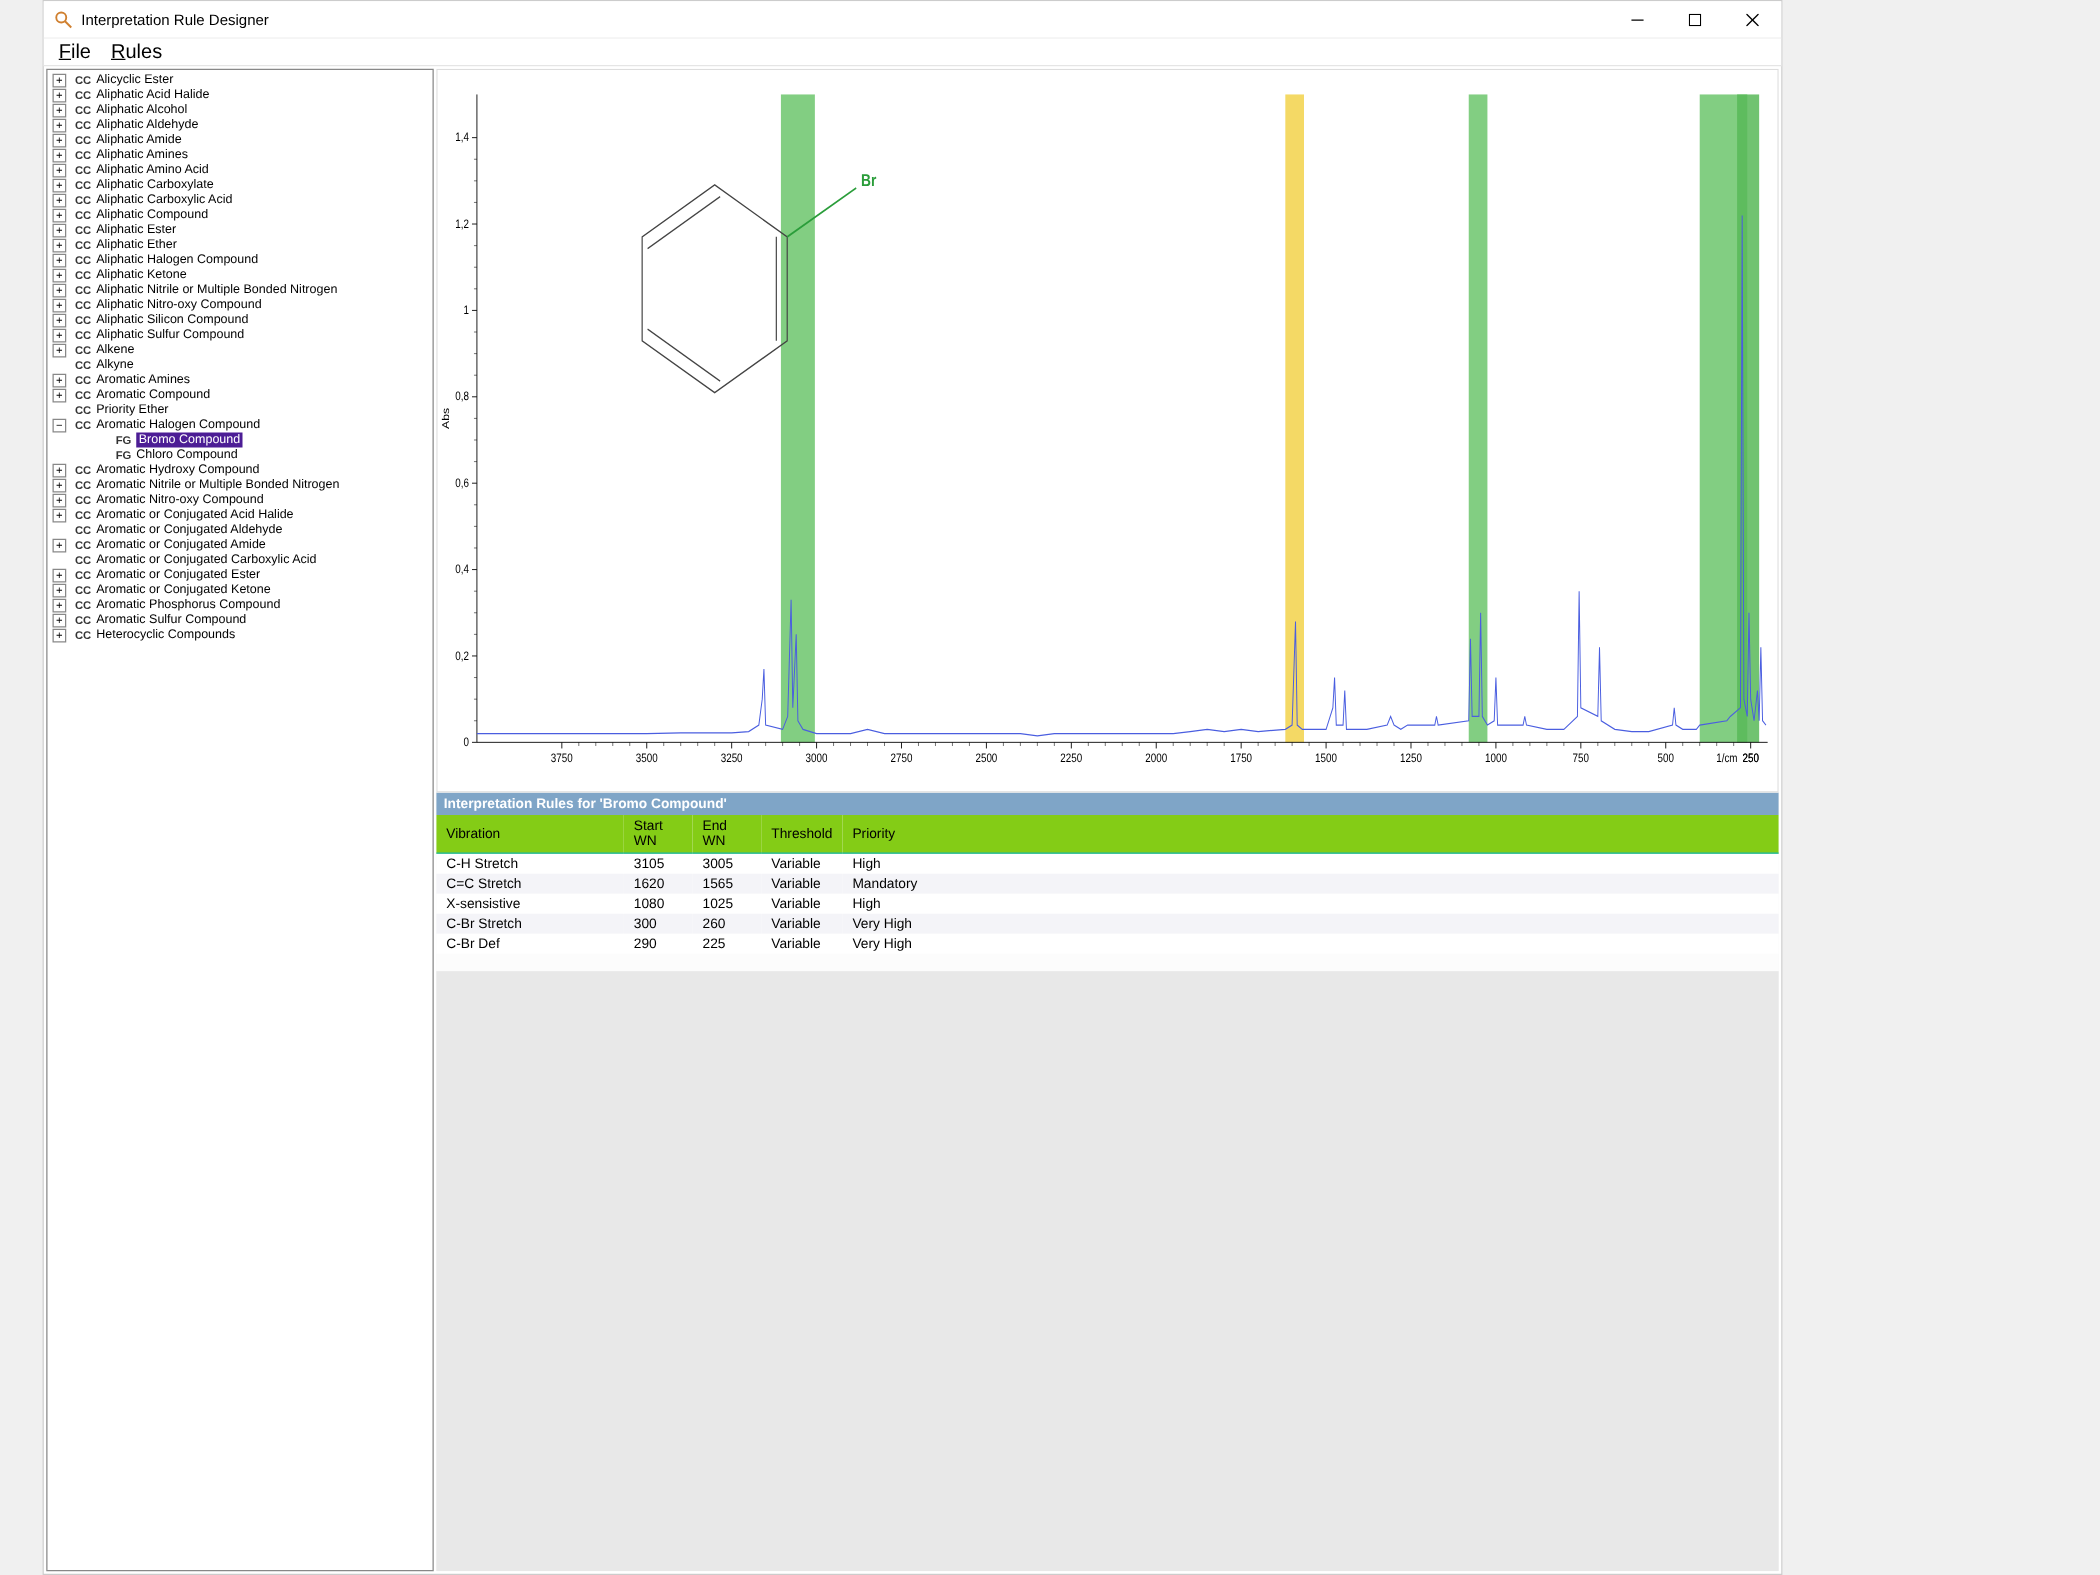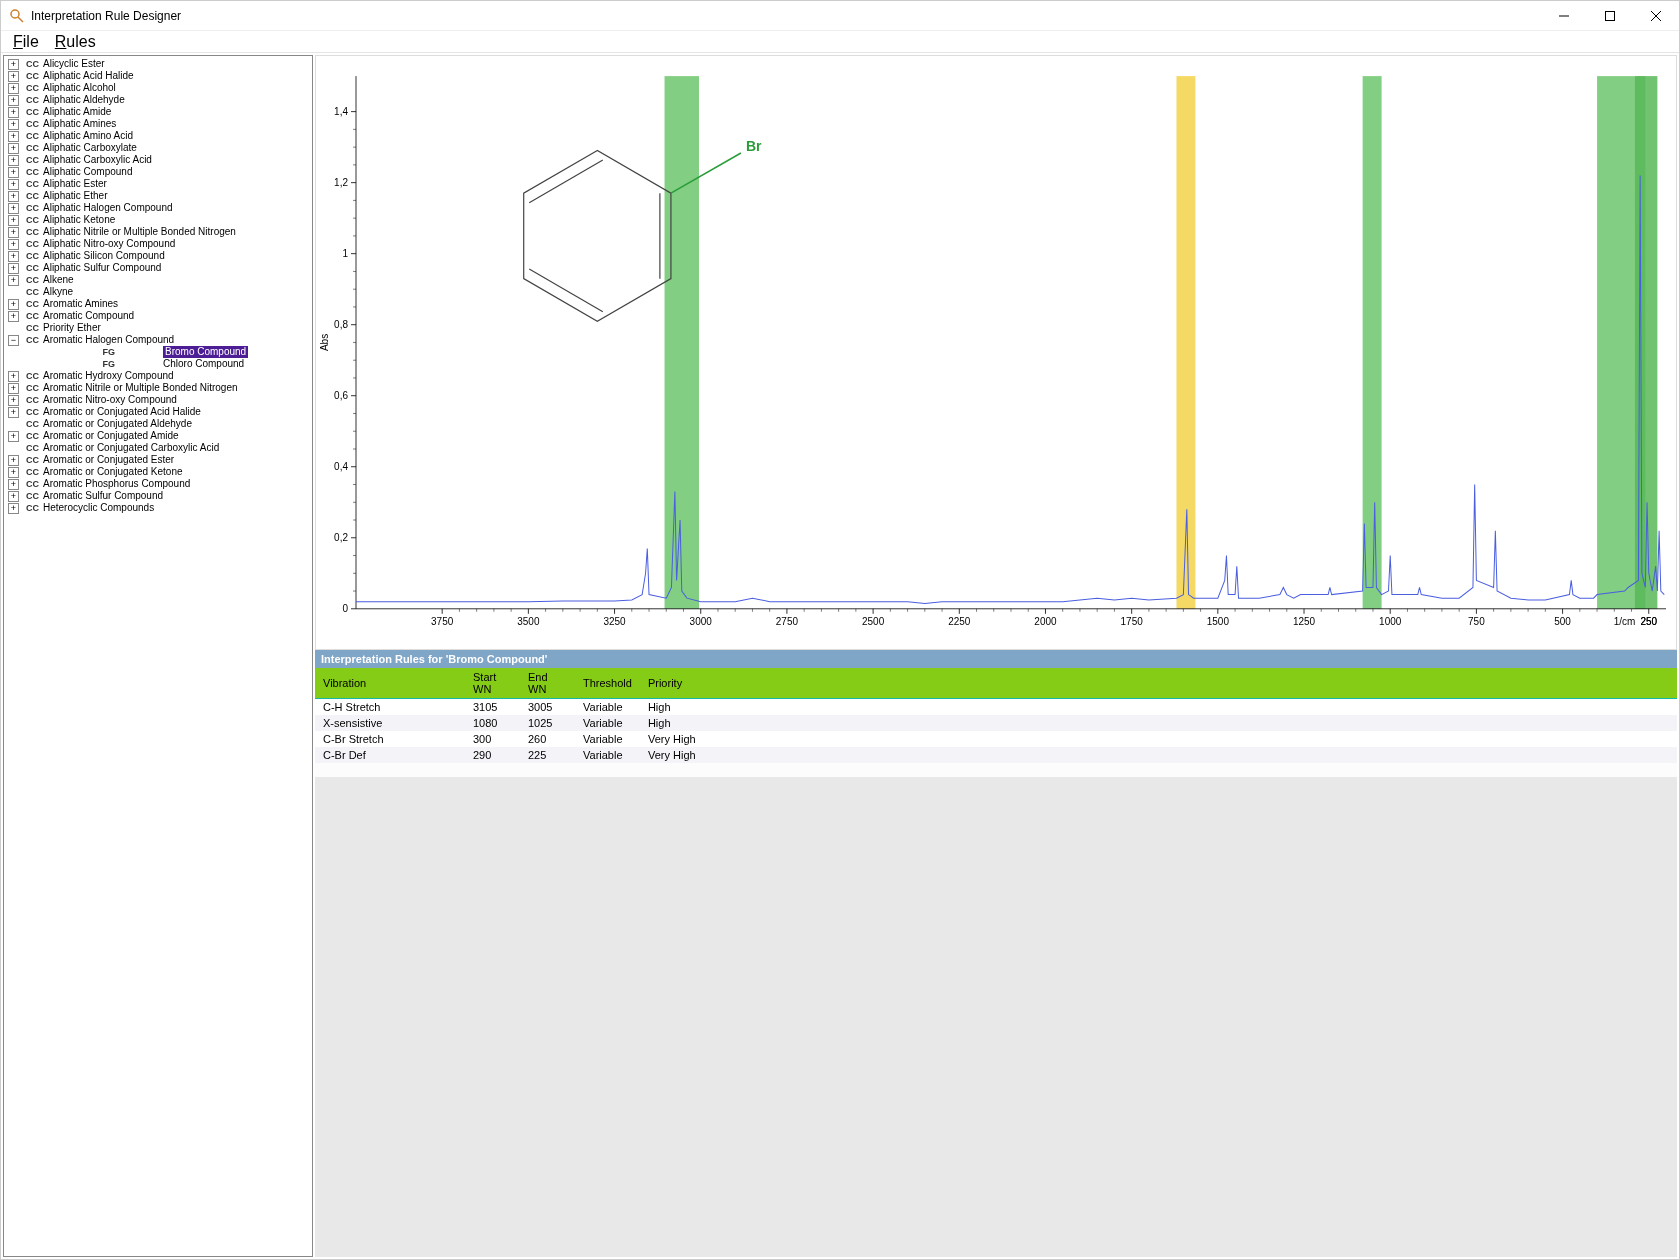--- a/index.html
+++ b/index.html
@@ -1,33 +1,33 @@
 <!DOCTYPE html>
 <html><head>
 <meta charset="utf-8">
 <style>
 * { box-sizing: border-box; margin: 0; padding: 0; }
 body { font-family: "Segoe UI", Tahoma, sans-serif; font-size: 11px; background: #f0f0f0; color: #000; user-select: none; }
-.window { width: 1680px; height: 1260px; background: #fff; display: flex; flex-direction: column; border: 1px solid #ccc; }
+.window { width: 1392px; height: 1260px; background: #fff; display: flex; flex-direction: column; border: 1px solid #ccc; margin-left: 34px; }
 .titlebar { height: 30px; background: #fff; display: flex; align-items: center; padding: 0 0 0 8px; border-bottom: 1px solid #eee; }
 .titlebar-icon { width: 16px; height: 16px; margin-right: 6px; }
 .titlebar-title { flex: 1; font-size: 12px; }
 .winbtn { width: 46px; height: 30px; display: flex; align-items: center; justify-content: center; }
 .menubar { height: 22px; background: #fff; display: flex; align-items: center; padding: 0 4px; border-bottom: 1px solid #e5e5e5; }
 .menuitem { padding: 2px 8px; font-size: 16px; }
 .menuitem .ul { text-decoration: underline; }
 .body { flex: 1; display: flex; overflow: hidden; }
 .sidebar { width: 310px; background: #fff; border: 1px solid #888; margin: 2px; overflow-y: auto; padding: 2px 0; }
 .tree-row { display: flex; align-items: center; height: 12px; padding: 0 4px; white-space: nowrap; font-size: 11px; line-height: 12px; }
 .expander { width: 11px; height: 11px; border: 1px solid #888; display: flex; align-items: center; justify-content: center; margin-right: 4px; font-size: 9px; line-height: 1; background: #fff; flex-shrink: 0; }
 .expander.blank { border: none; background: transparent; }
 .node-type { font-size: 9px; font-weight: bold; color: #333; margin-right: 4px; width: 16px; text-align: right; flex-shrink: 0; }
 .node-label { font-size: 10px; }
 .node-label.selected { background: #4c1d95; color: #fff; padding: 0 2px; }
-.tree-indent2 { padding-left: 36px; gap: 44px; }
+.tree-indent2 { padding-left: 36px; }
 .main { flex: 1; display: flex; flex-direction: column; margin: 2px 2px 2px 0; overflow: hidden;}
 .chart-area { flex: 1; background: #fff; border: 1px solid #ddd; position: relative; }
 .rules-panel { background: #eee; }
 .rules-header { background: #7fa5c7; color: #fff; font-weight: bold; padding: 3px 6px; font-size: 11px; }
 .rules-table { width: 100%; border-collapse: collapse; background: #fff; }
 .rules-table th { background: #84cc16; text-align: left; padding: 3px 8px; font-weight: normal; font-size: 11px; border-bottom: 1px solid #14b8a6; }
 .rules-table td { padding: 2px 8px; font-size: 11px; }
 .rules-table tr:nth-child(even) td { background: #f4f4f8; }
 .rules-table tr:nth-child(odd) td { background: #fff; }
 .col-vib { width: 150px; }
@@ -423,20 +423,27 @@
             </thead>
           <tbody id="rules-body">
               <tr>
                 <td>C-H Stretch</td>
                 <td>3105</td>
                 <td>3005</td>
                 <td>Variable</td>
                 <td>High</td>
               </tr>
               <tr>
+                <td>C=C Stretch</td>
+                <td>1620</td>
+                <td>1565</td>
+                <td>Variable</td>
+                <td>Mandatory</td>
+              </tr>
+              <tr>
                 <td>X-sensistive</td>
                 <td>1080</td>
                 <td>1025</td>
                 <td>Variable</td>
                 <td>High</td>
               </tr>
               <tr>
                 <td>C-Br Stretch</td>
                 <td>300</td>
                 <td>260</td>

